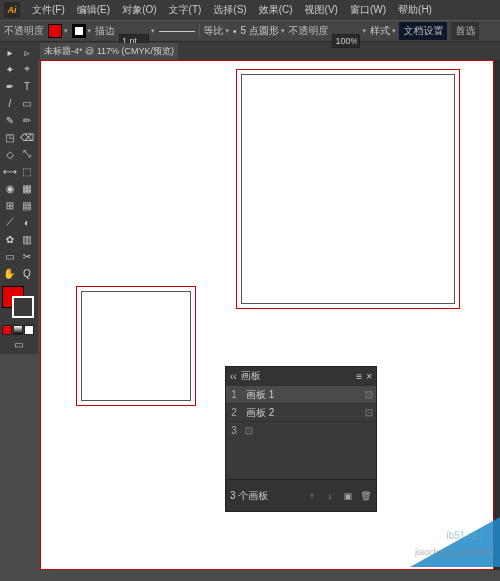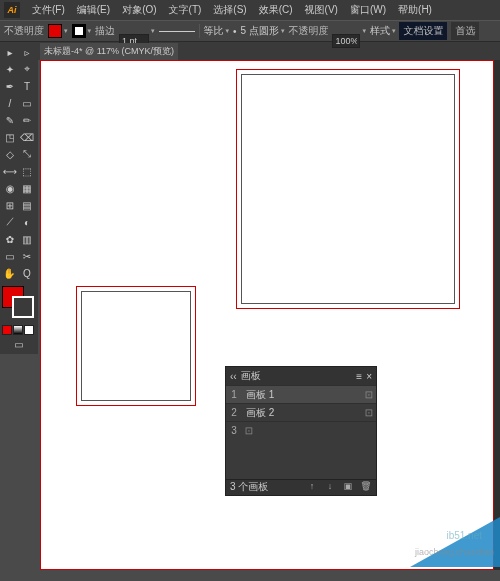--- a/index.html
+++ b/index.html
@@ -42,21 +42,21 @@
 
 .panel { position: absolute; top: 366px; left: 225px; width: 152px; background: #3a3a3a; border: 1px solid #222; font-size: 10px; color: #ccc; }
 .panel-hdr { height: 18px; background: #333; display: flex; align-items: center; padding: 0 4px; justify-content: space-between; }
 .panel-hdr-left { display: flex; align-items: center; gap: 4px; }
 .panel-close { display: flex; gap: 4px; }
 .panel-row { height: 18px; display: flex; align-items: center; border-top: 1px solid #2f2f2f; }
 .panel-row.sel { background: #4a4a4a; }
 .panel-num { width: 16px; text-align: center; color: #aaa; }
 .panel-rname { flex: 1; padding-left: 4px; }
 .panel-dkb { width: 14px; text-align: center; color: #888; }
-.panel-ftr { height: 16px; background: #333; border-top: 1px solid #222; display: flex; padding: 0 4px; justify-content: space-between; }
+.panel-ftr { height: 32px; background: #333; border-top: 1px solid #222; display: flex; align-items: center; padding: 0 4px; justify-content: space-between; }
 .panel-ftr-icons { display: flex; gap: 6px; }
 .ftr-icon { width: 12px; height: 12px; display: flex; align-items: center; justify-content: center; font-size: 9px; color: #aaa; cursor: pointer; }
 
 .watermark { position: absolute; right: 18px; bottom: 40px; color: #6ab; font-size: 10px; opacity: .6; pointer-events: none; }
 .watermark2 { position: absolute; right: 6px; bottom: 24px; color: #888; font-size: 9px; opacity: .6; pointer-events: none; }
 .corner-tri { position: absolute; right: 0; bottom: 14px; width: 0; height: 0; border-left: 90px solid transparent; border-bottom: 50px solid #1e88c7; opacity: .85; pointer-events: none; }
 
 .scrollbar-v { position: absolute; top: 60px; right: 0; width: 6px; height: 510px; background: #2f2f2f; }
 .separator { width: 1px; height: 14px; background: #555; }
 </style>

